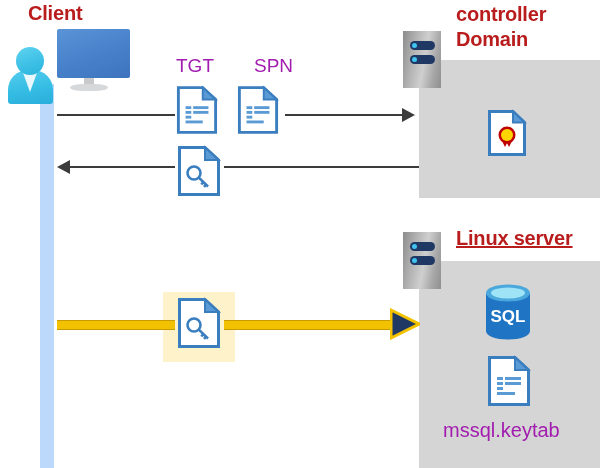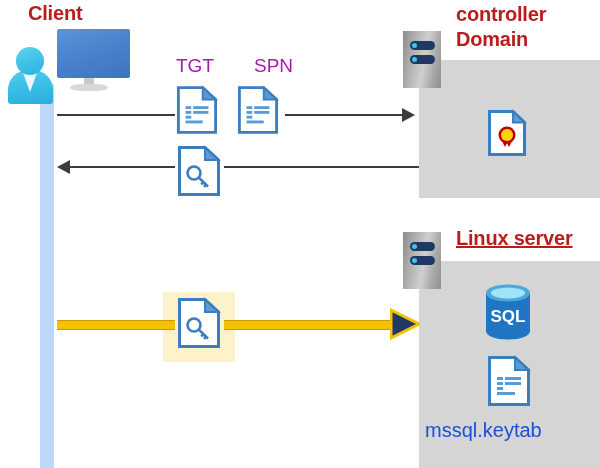--- a/index.html
+++ b/index.html
@@ -96,21 +96,21 @@
   #highlight{left:163px;top:292px;width:72px;height:70px;background:#fdf2c9;}
 
   
   .doc{position:absolute;}
   .doc svg{display:block;}
 
   
   .small-label{color:#a21caf;font-size:19px;}
   #tgt-label{left:176px;top:55px;}
   #spn-label{left:234px;top:55px;margin-left:20px;}
-  #keytab-label{left:425px;top:419px;font-size:20px;color:#1d4ed8;}
+  #keytab-label{left:443px;top:419px;font-size:20px;color:#a21caf;}
 </style>
 </head>
 <body>
 
 <div id="stage">
 
   <div class="abs title" id="client-title">Client</div>
 
   <div class="abs" id="lifeline"></div>
 

